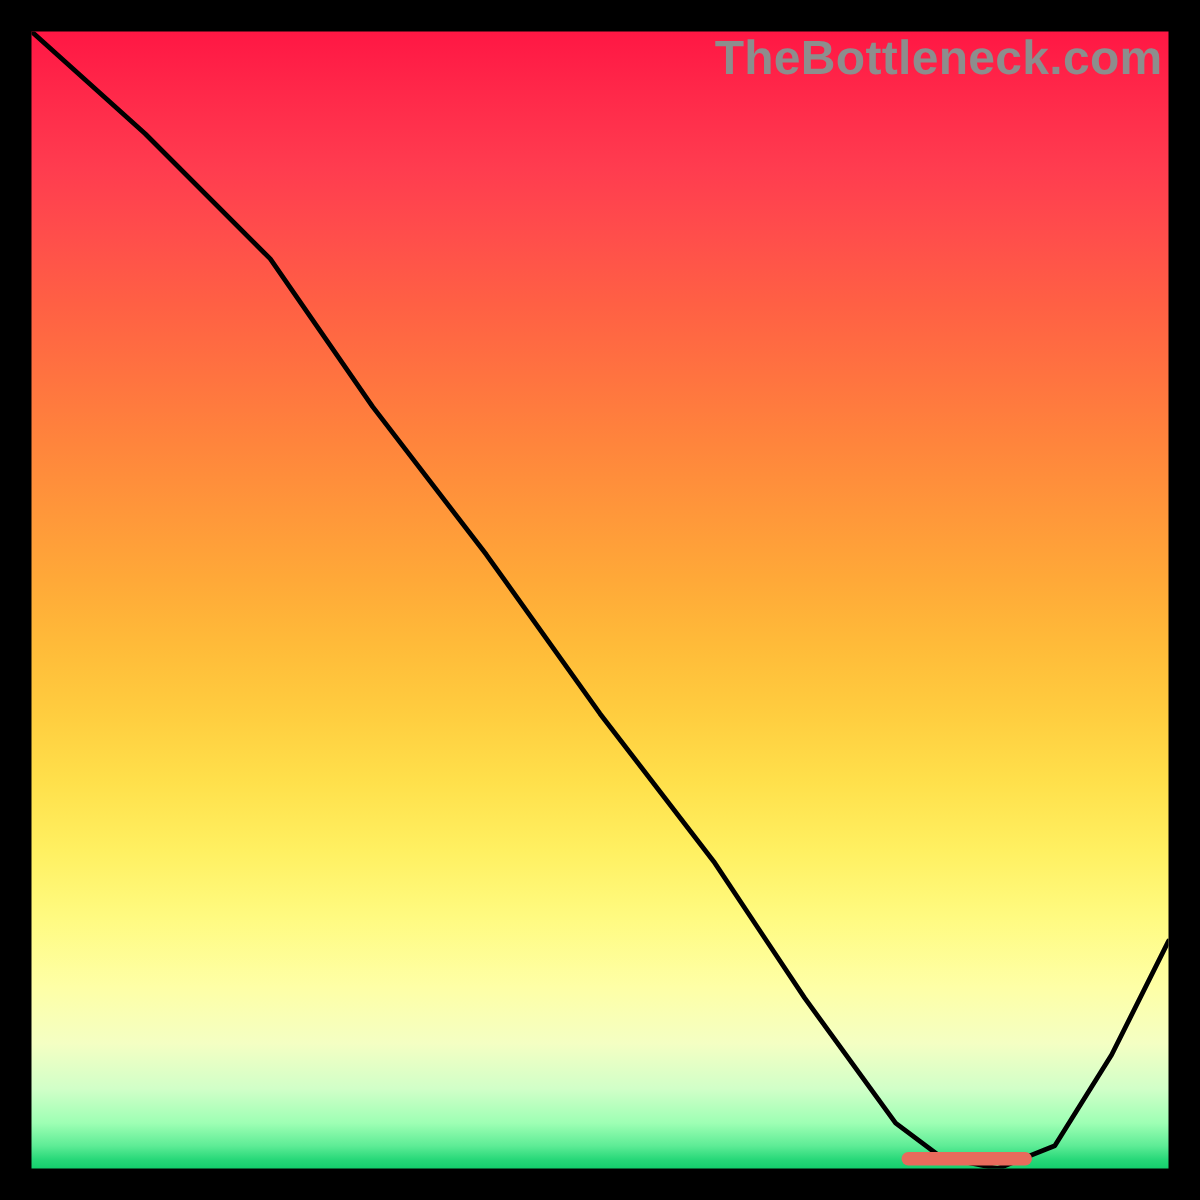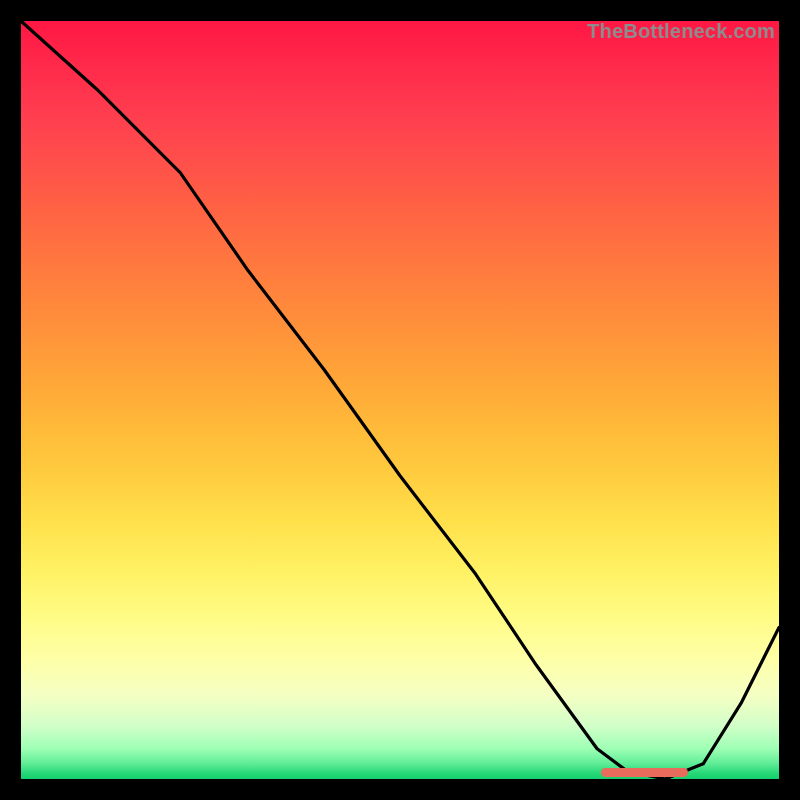--- a/index.html
+++ b/index.html
@@ -46,21 +46,21 @@
       #5eec96 98%,
       #28d879 99.2%,
       #14cf6d 100%
     );
   }
   .watermark {
     position: absolute;
     right: 4px;
     top: -1px;
     font-family: Arial, Helvetica, sans-serif;
-    font-size: 20px;
+    font-size: 32px;
     font-weight: 600;
     color: #8d8d8d;
     letter-spacing: 0.2px;
   }
   svg.curve {
     position: absolute;
     left: 0;
     top: 0;
     width: 758px;
     height: 758px;

